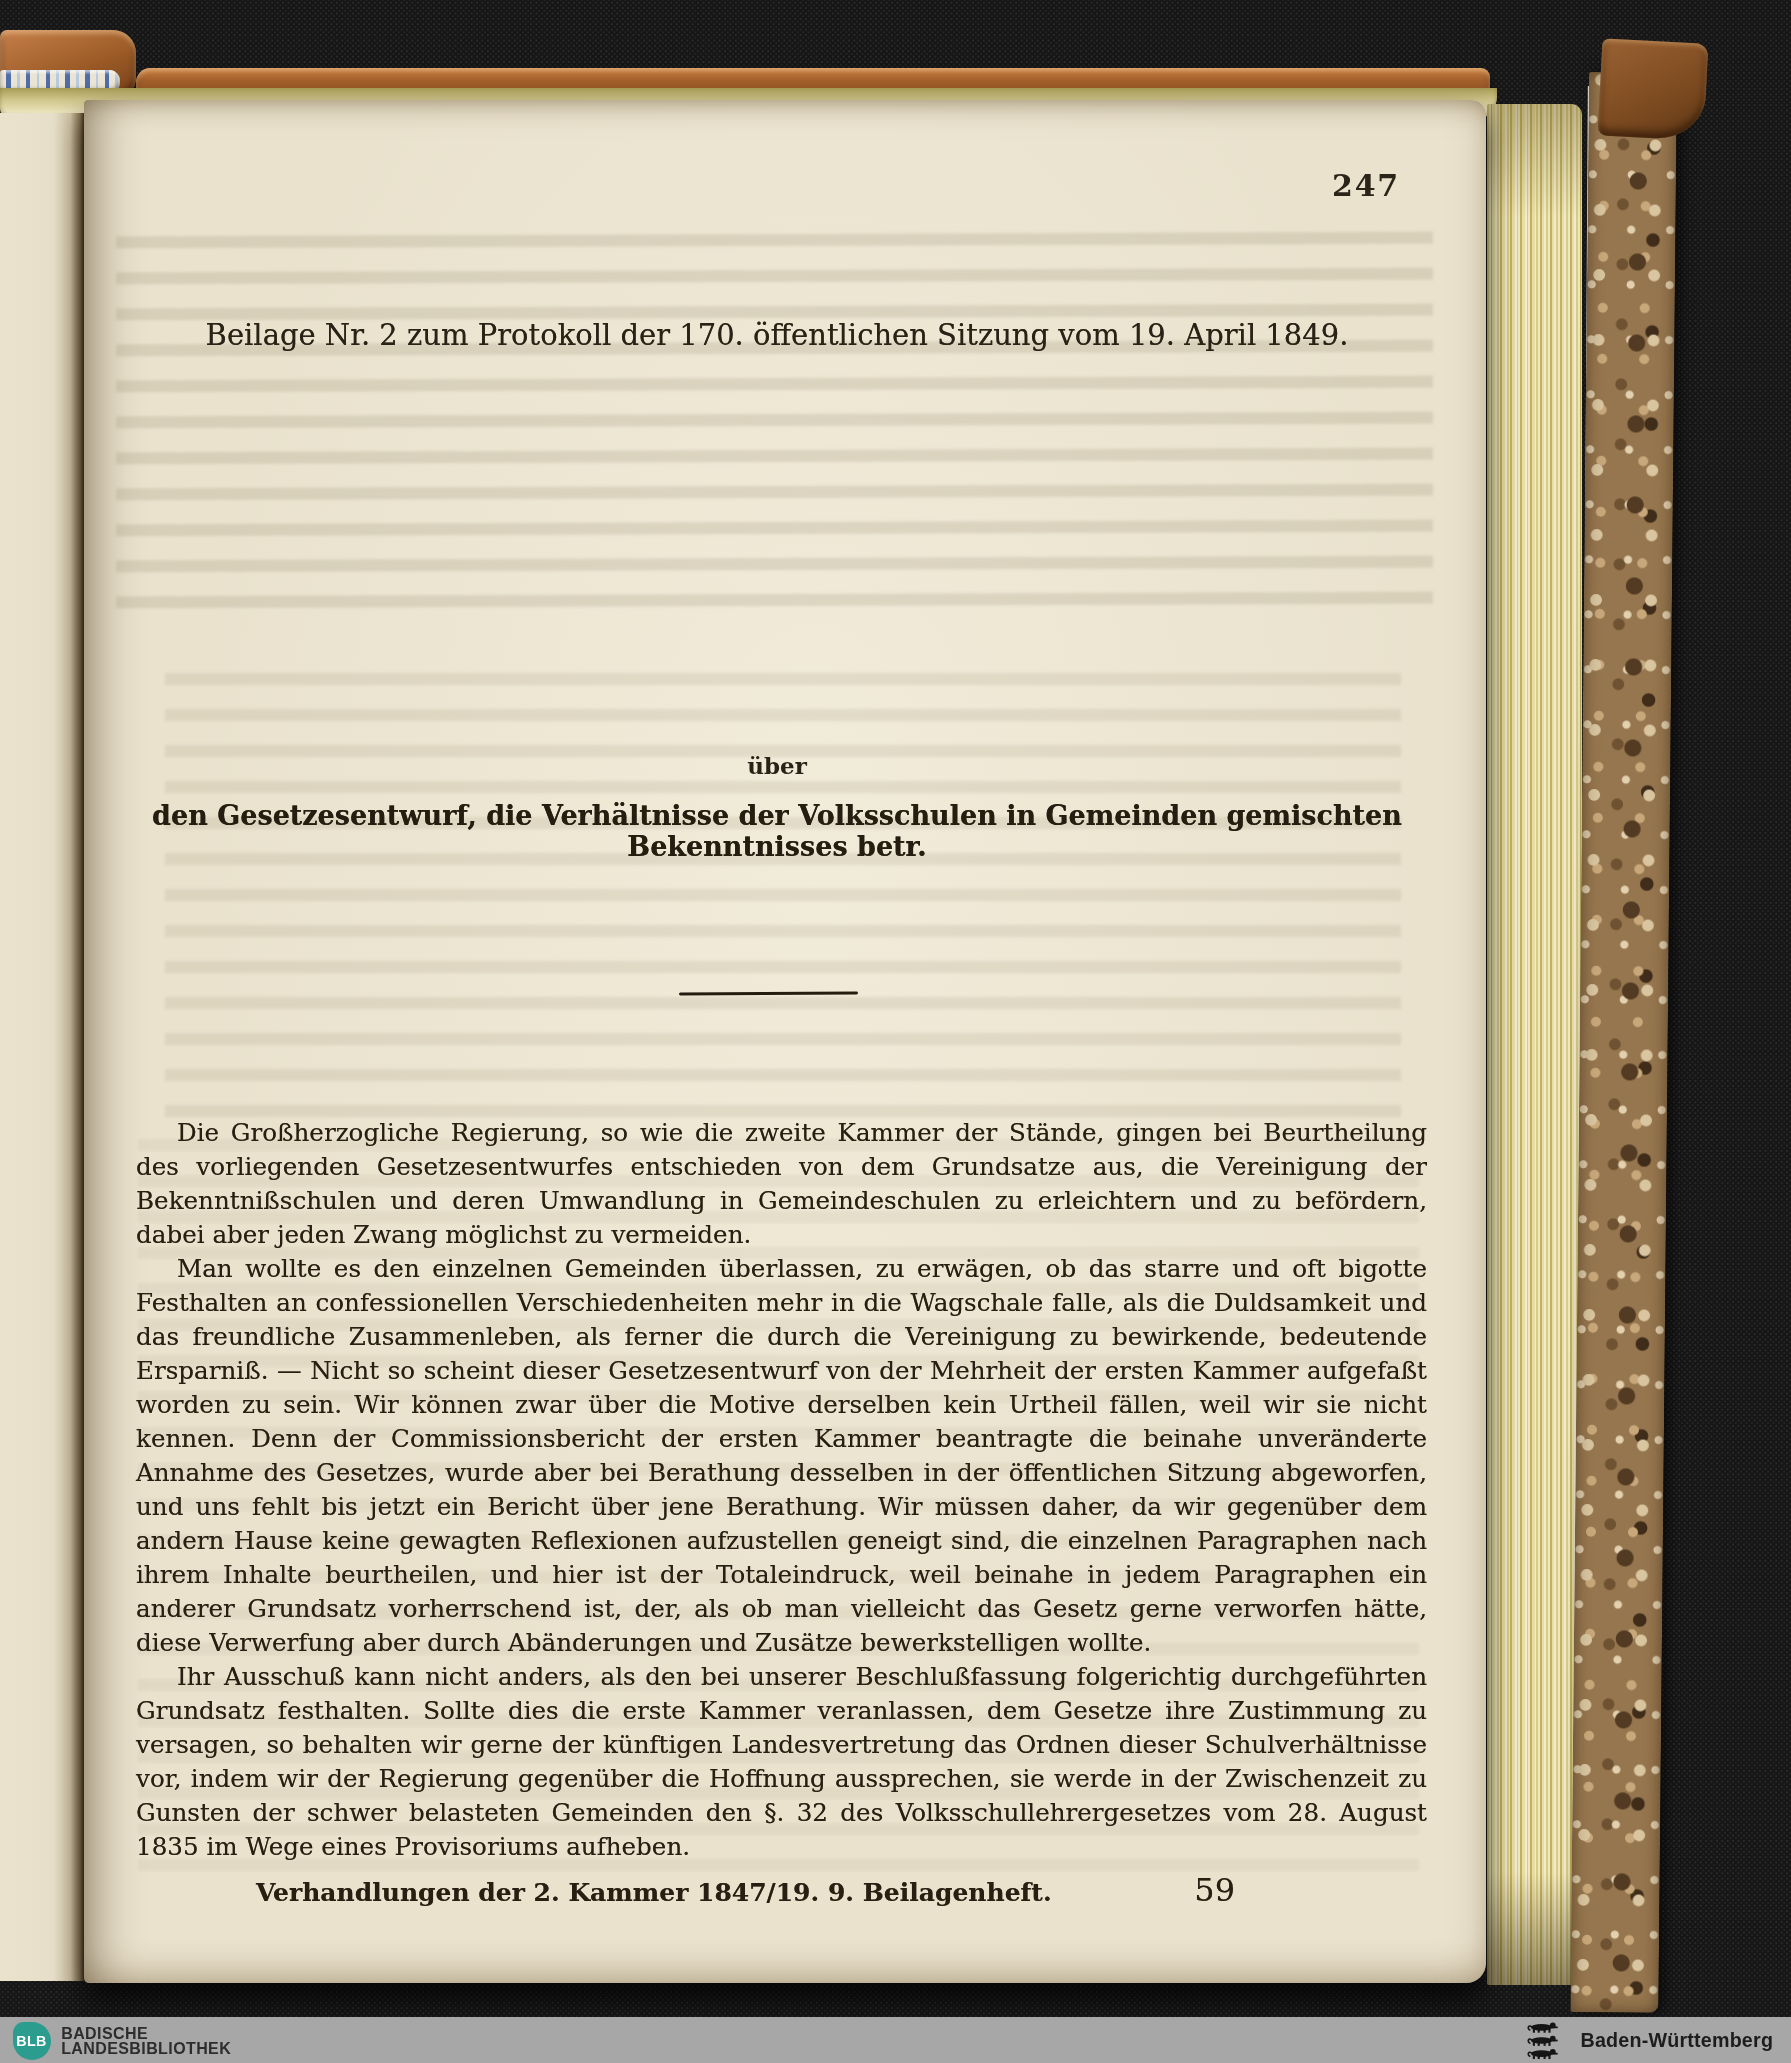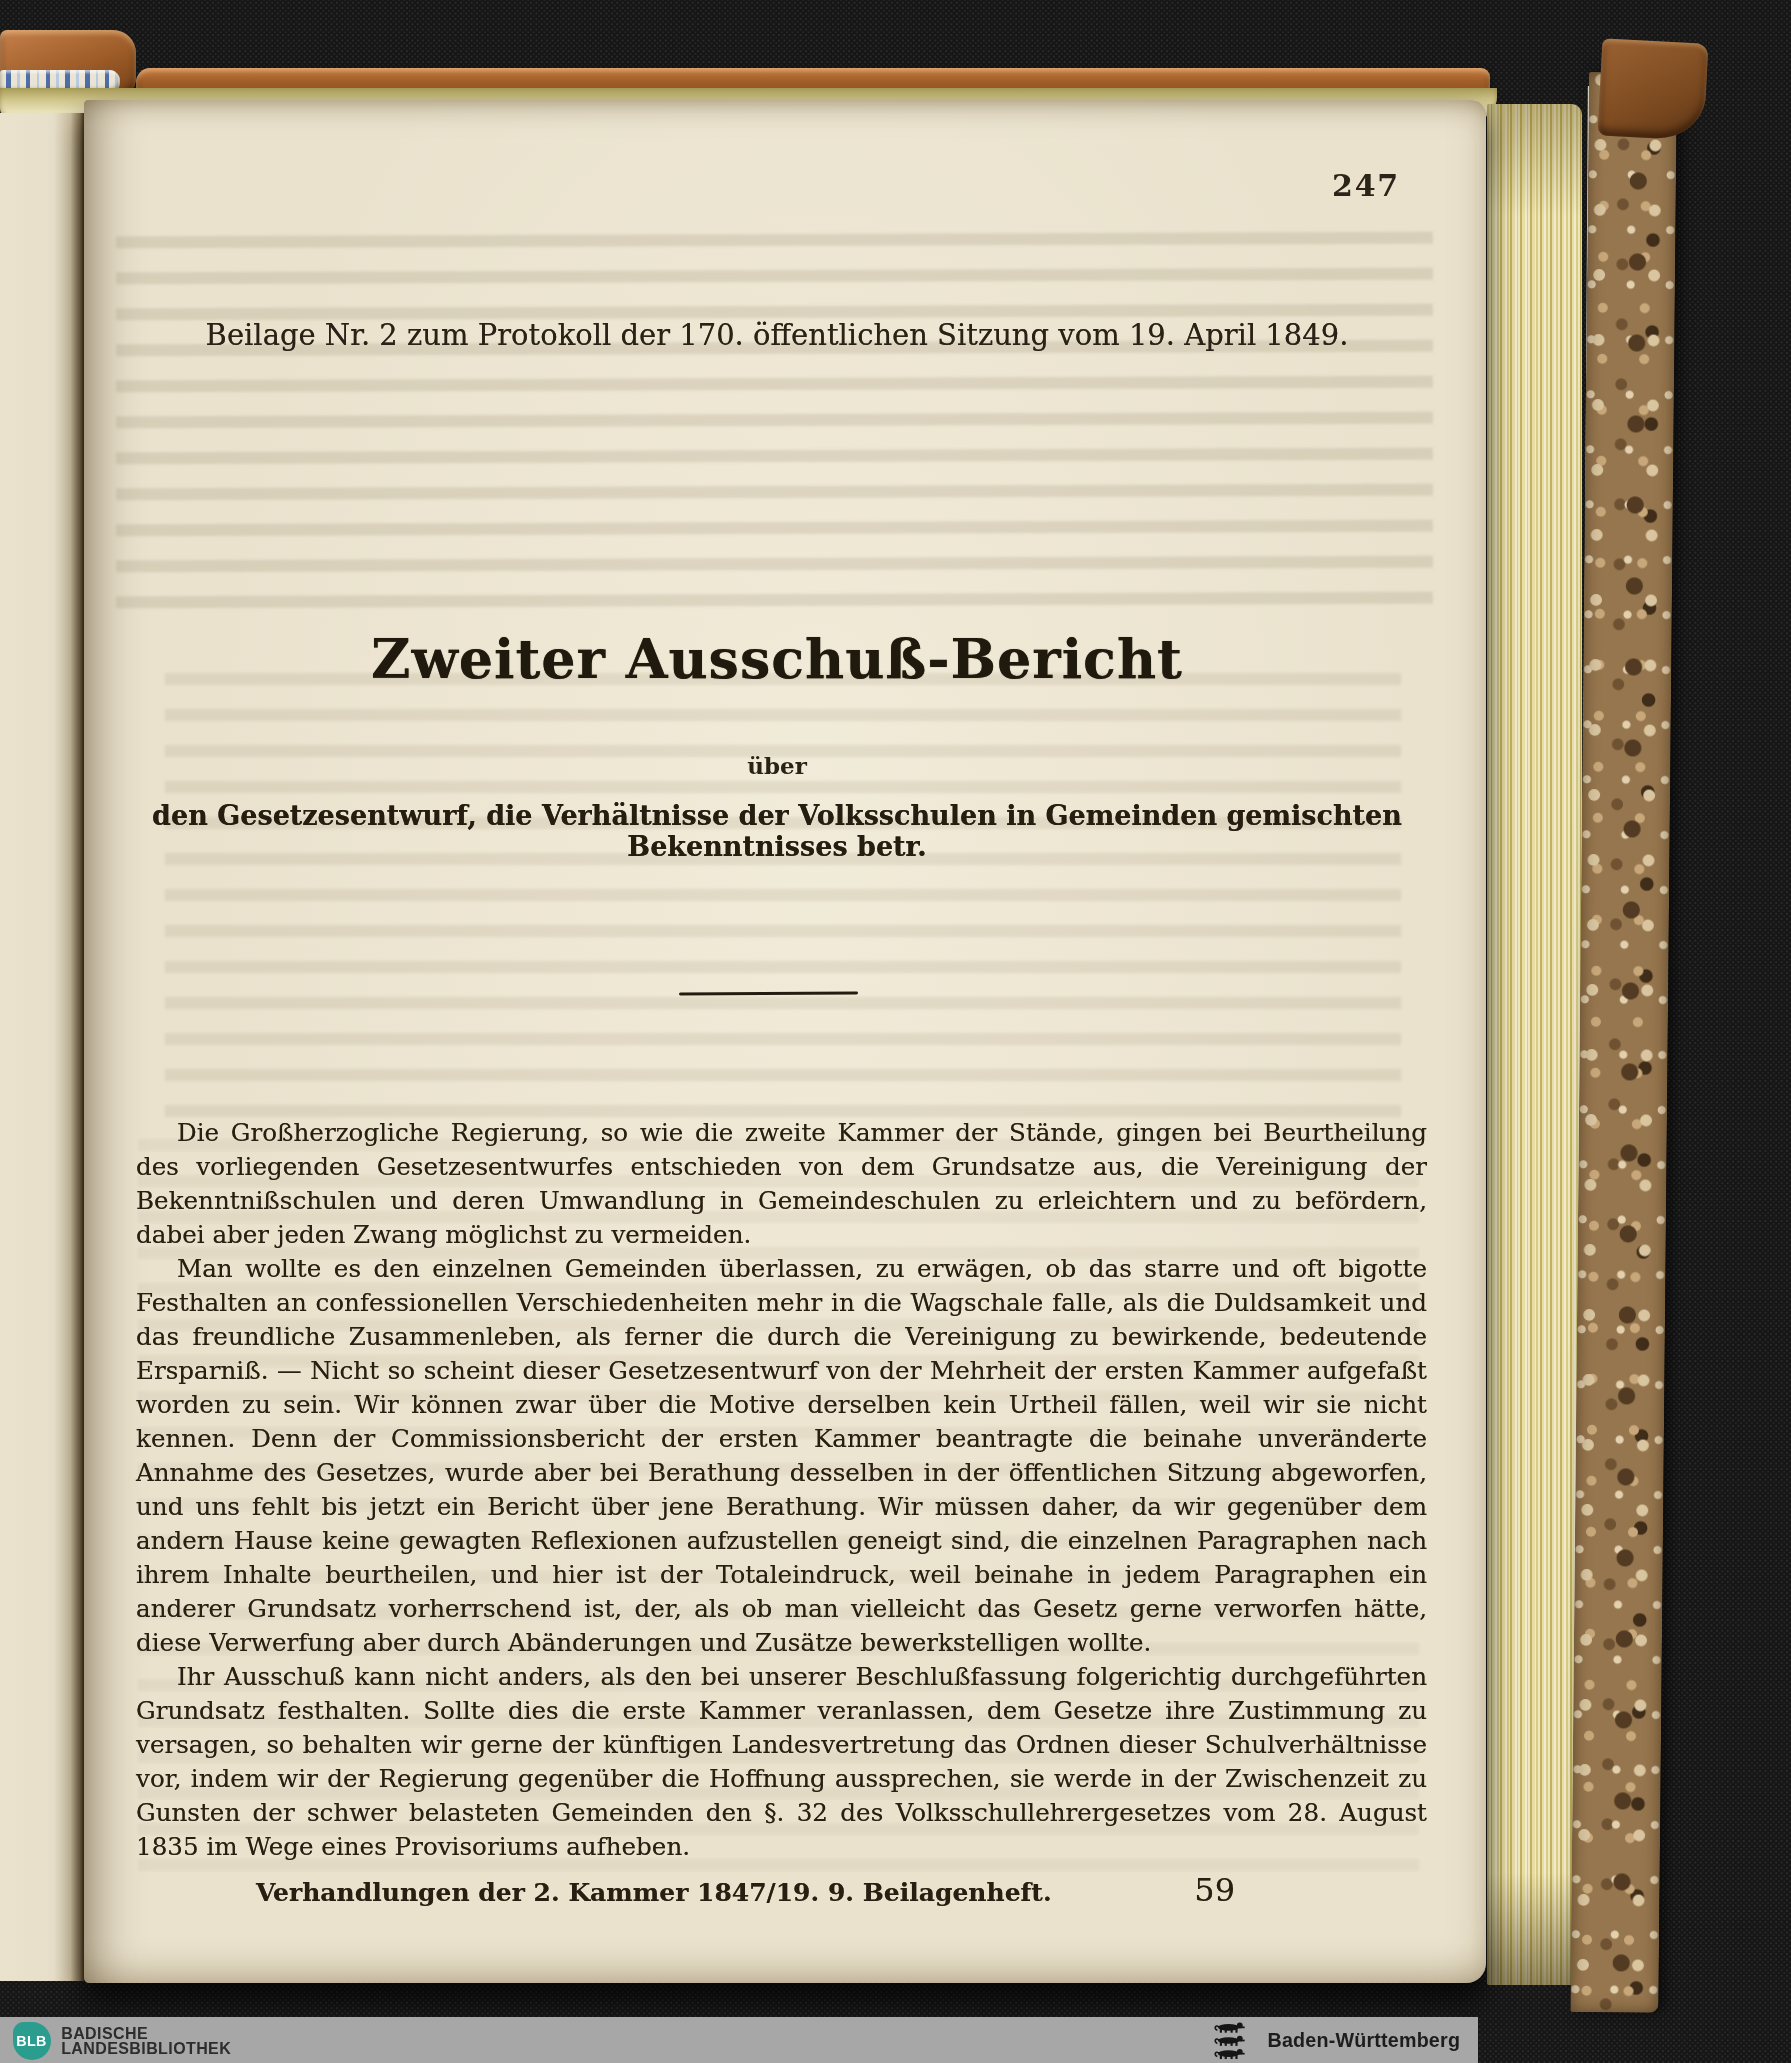--- a/index.html
+++ b/index.html
@@ -140,21 +140,21 @@
   }
   .text-col p{margin:0;text-indent:41px;}
   .colophon-row{
     display:flex;justify-content:space-between;align-items:baseline;margin-top:9px;
   }
   .volume-line{margin-left:120px;font-size:25px;font-weight:600;text-indent:0;}
   .signature-mark{margin-right:192px;font-size:32px;}
 
   
   .footer-bar{
-    position:absolute;left:0;top:2017px;width:1478px;height:47px;
+    position:absolute;left:0;top:2017px;width:1791px;height:47px;
     background:#a7a7a7;display:flex;align-items:center;justify-content:space-between;
     padding:0 12.5px;font-family:"Liberation Sans", sans-serif;
   }
   .blb-group{display:flex;align-items:center;gap:10.7px;}
   .blb-logo{
     width:38px;height:38px;border-radius:10.7px 50% 50% 50%;
     background:#2a9d8f;display:flex;align-items:center;justify-content:center;
     color:#fff;font-weight:bold;font-size:14.3px;letter-spacing:0.4px;
   }
   .blb-name{font-size:16px;line-height:15px;font-weight:bold;color:#2d2d2d;letter-spacing:0.4px;}
@@ -178,21 +178,20 @@
 
   <div class="main-page">
     <div class="ghost g1"></div>
     <div class="ghost g2"></div>
     <div class="ghost g3"></div>
 
     <div class="pnum">247</div>
 
     <div class="header-line">Beilage Nr. 2 zum Protokoll der 170. öffentlichen Sitzung vom 19. April 1849.</div>
 
-    <div class="report-title">Zweiter Ausschuß-Bericht</div>
 
     <div class="connector">über</div>
 
     <div class="subject-line">den Gesetzesentwurf, die Verhältnisse der Volksschulen in Gemeinden gemischten Bekenntnisses betr.</div>
 
 
     <div class="divider"></div>
 
     <div class="text-col">
       <p>Die Großherzogliche Regierung, so wie die zweite Kammer der Stände, gingen bei Beurtheilung des vorliegenden Gesetzesentwurfes entschieden von dem Grundsatze aus, die Vereinigung der Bekenntnißschulen und deren Umwandlung in Gemeindeschulen zu erleichtern und zu befördern, dabei aber jeden Zwang möglichst zu vermeiden.</p>

